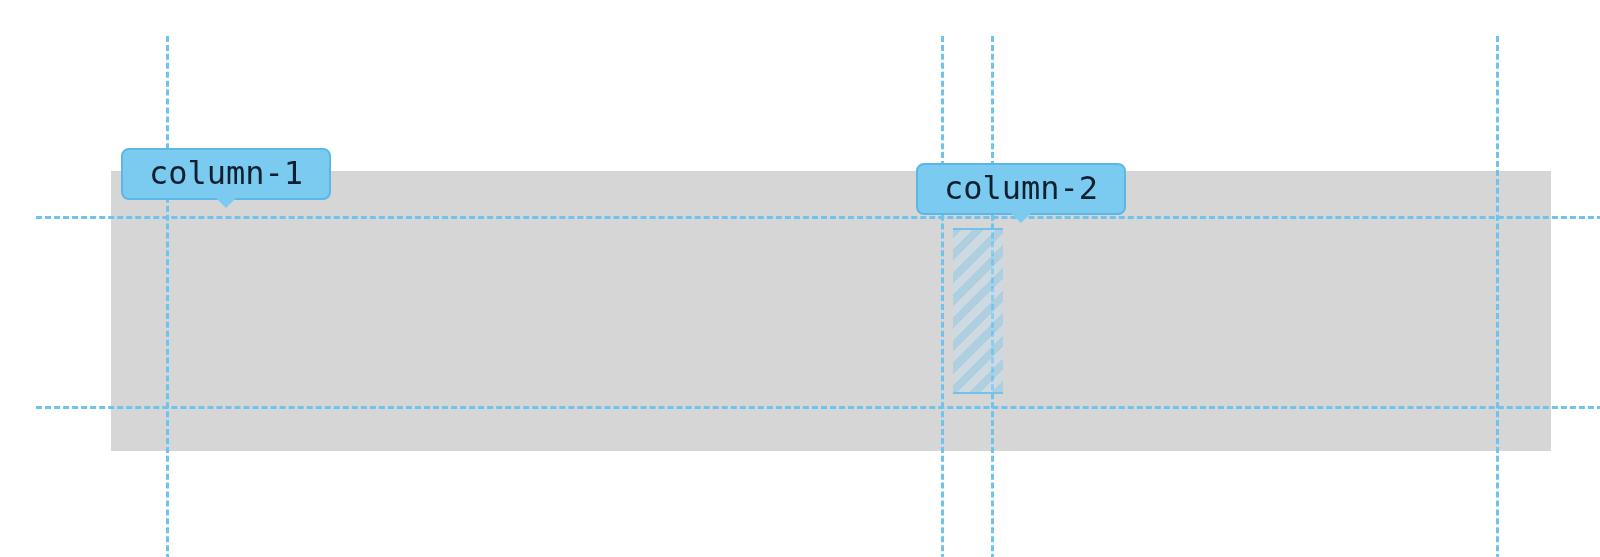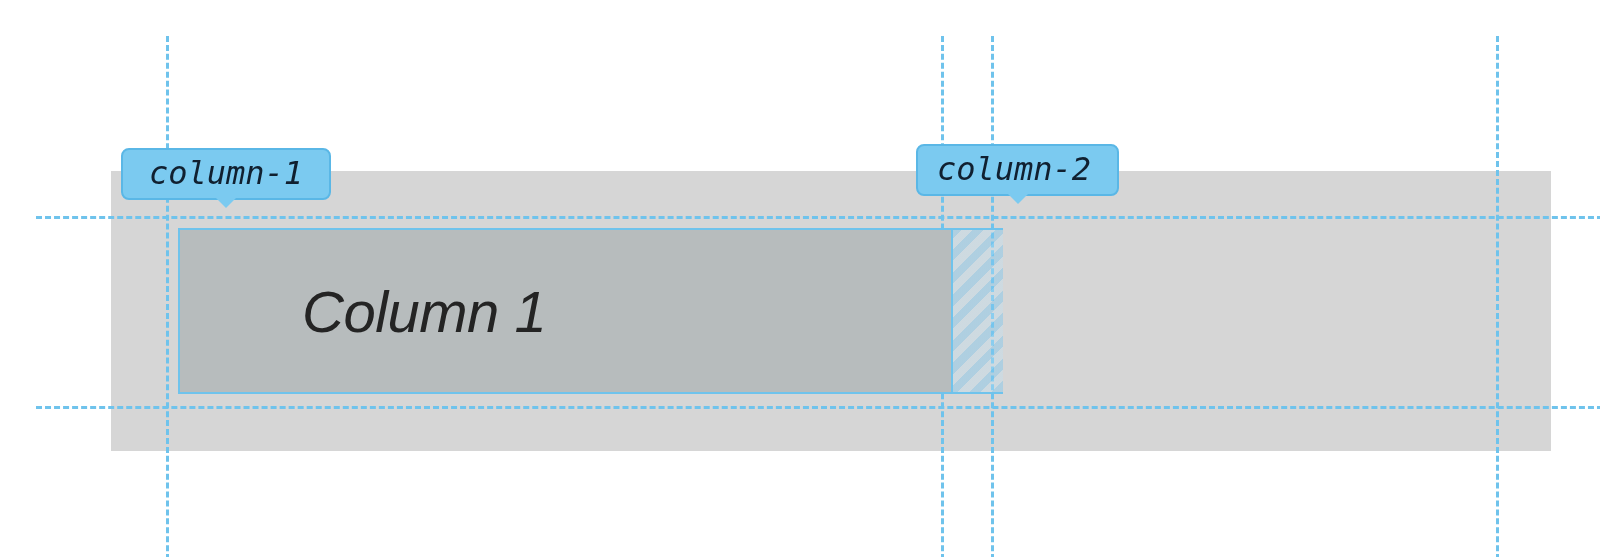--- a/index.html
+++ b/index.html
@@ -1,19 +1,18 @@
 <!DOCTYPE html>
 <html><head>
   <meta charset="utf-8">
   <style>
     * {
       box-sizing: border-box;
       margin: 12px;
       padding: 0;
-      font-style: italic;
     }
     body {
       font-family: -apple-system, BlinkMacSystemFont, "Segoe UI", Helvetica, Arial, sans-serif;
       width: 1600px;
       height: 557px;
       background: #ffffff;
       position: relative;
       overflow: hidden;
     }
 
@@ -125,41 +124,37 @@
       border-right: 10px solid transparent;
       border-top: 10px solid #7bcaf0;
     }
 
     .tag1 {
       left: 85px;
       top: 112px;
     }
     .tag2 {
       left: 880px;
-      top: 108px;
-      padding-left: 7px;
+      top: 127px;
     }
   </style>
 </head>
 <body>
 
 <div class="hline" style="top:180px"></div>
 <div class="hline" style="top:370px"></div>
 
 <div class="vline" style="left:130px"></div>
 <div class="vline" style="left:905px"></div>
 <div class="vline" style="left:955px"></div>
 <div class="vline" style="left:1460px"></div>
 
 <div class="container"></div>
 
 <div class="grid">
-  <div class="column col1">
-    <span class="col-text">Column 1</span>
-  </div>
   <div class="gap"></div>
 </div>
 
 <div class="tag tag1">
   <span>column-1</span>
 </div>
 <div class="tag tag2">
   <span>column-2</span>
 </div>
 

